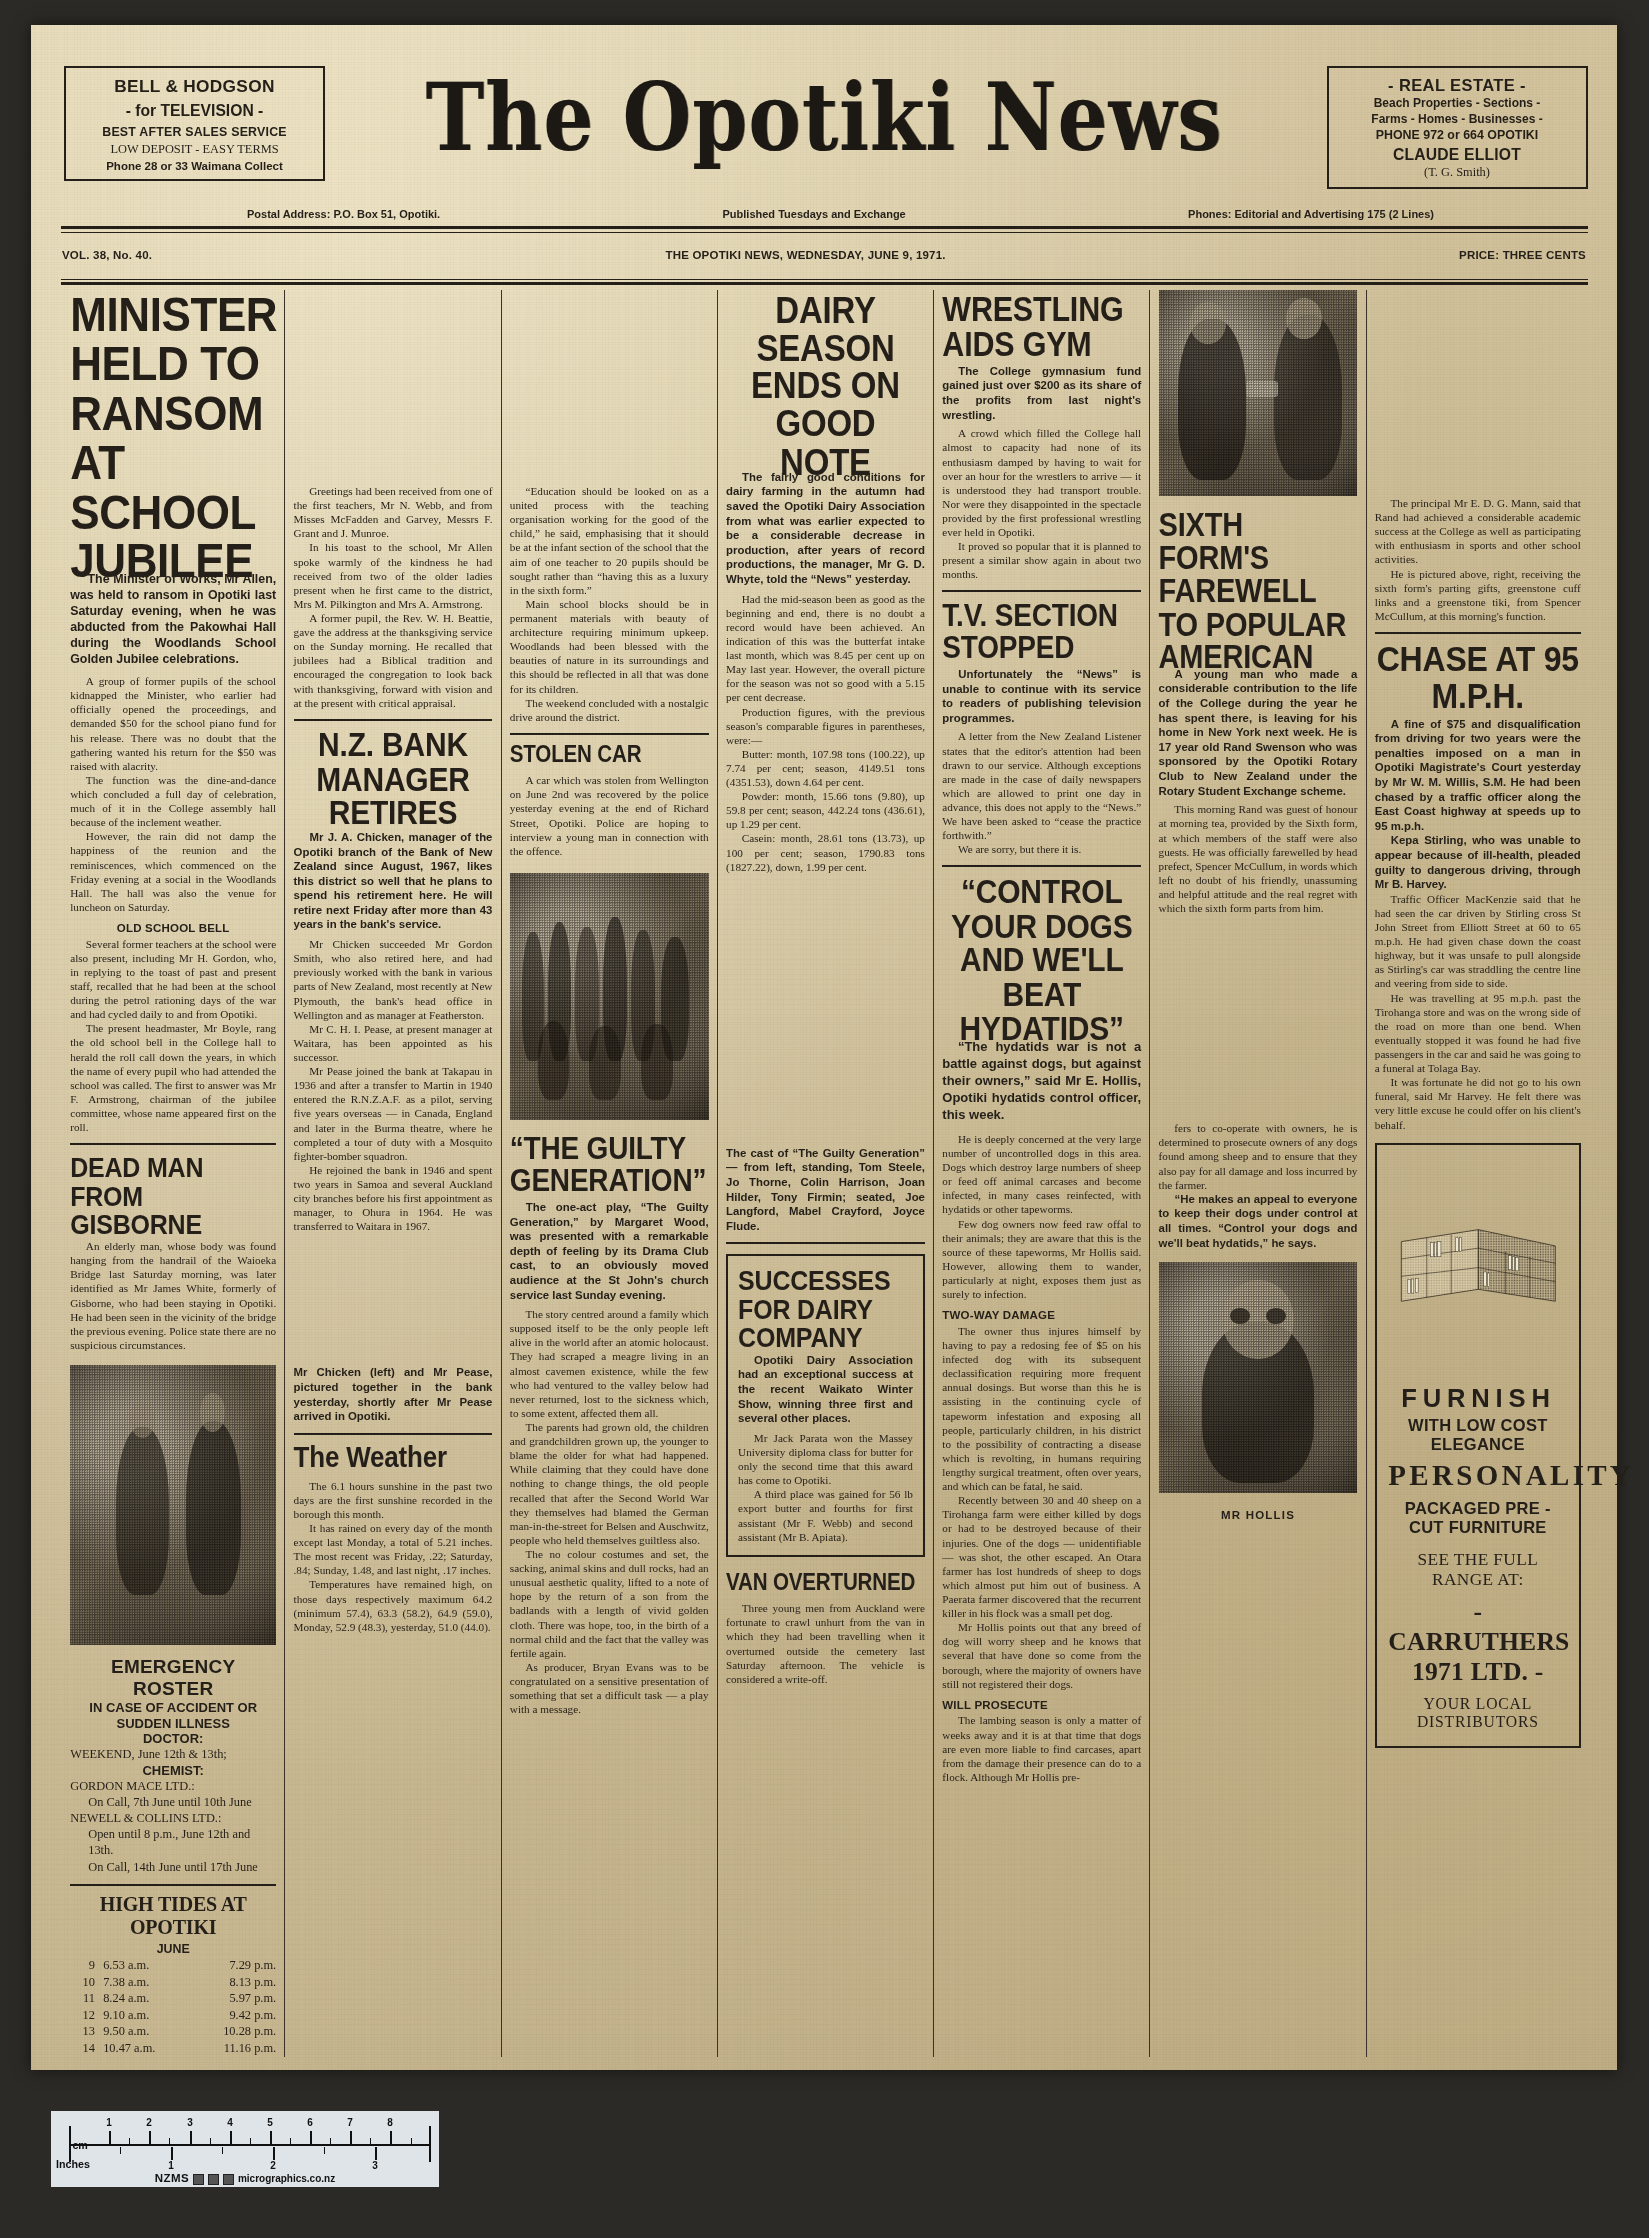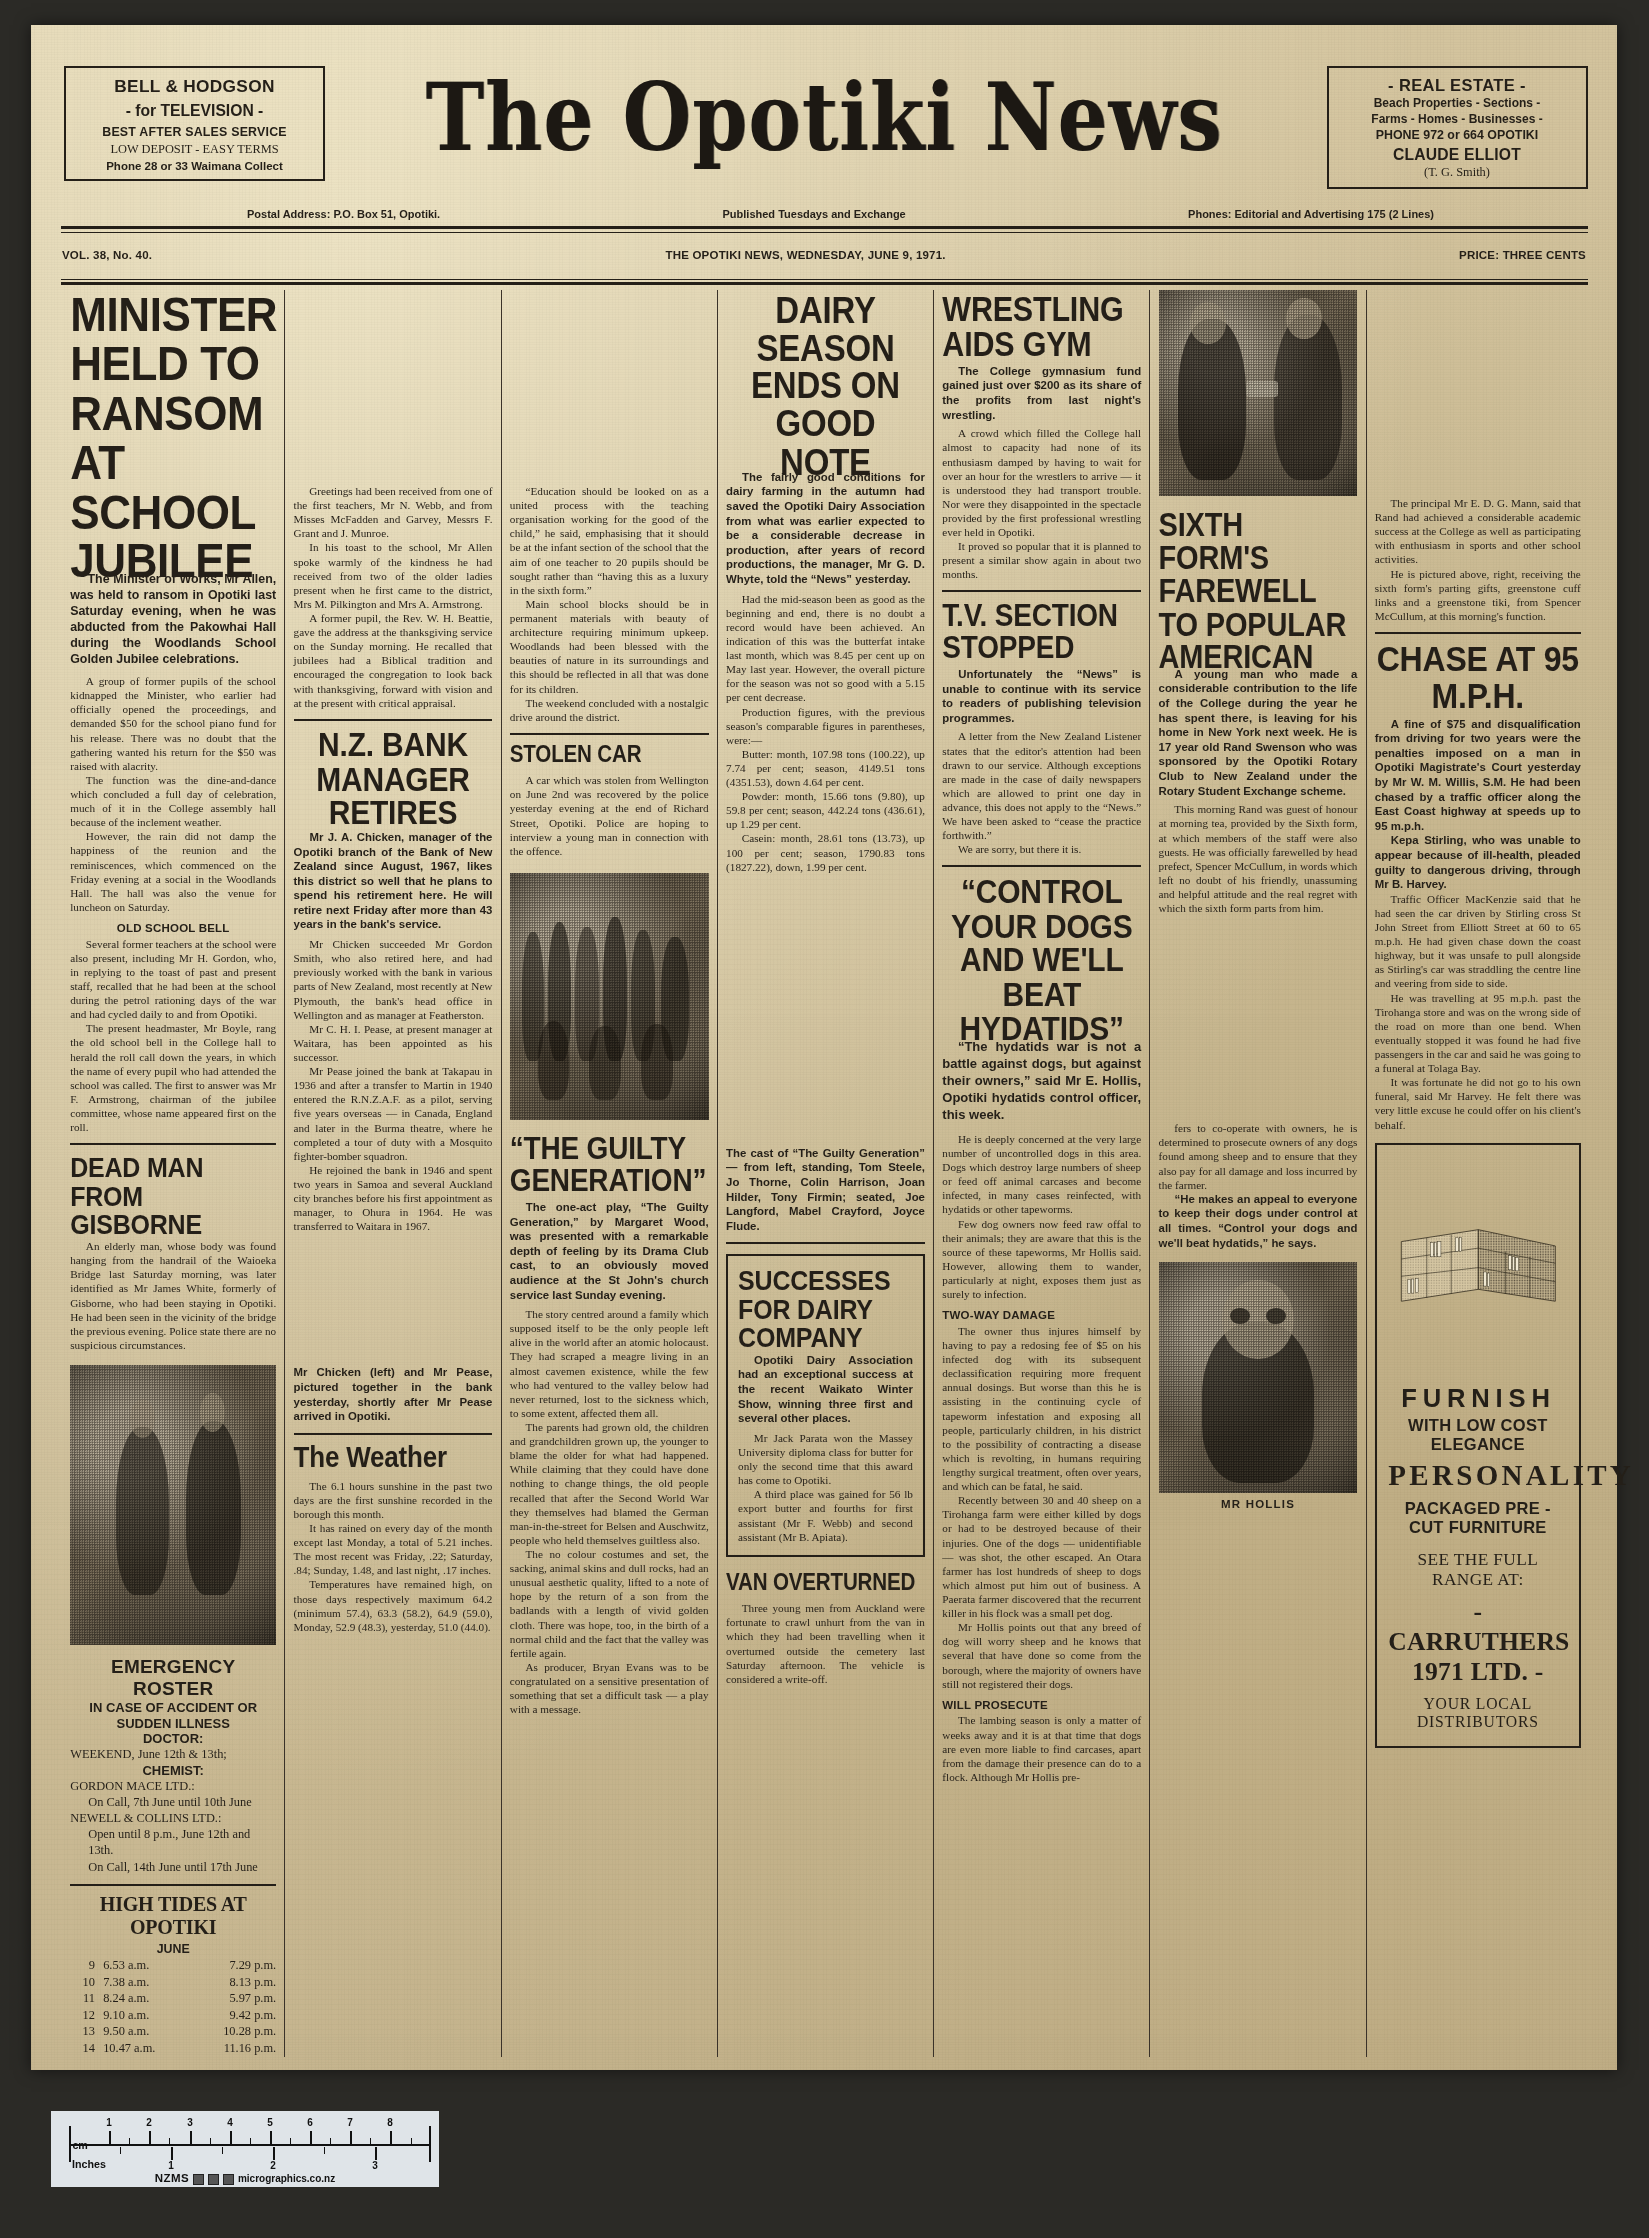--- a/index.html
+++ b/index.html
@@ -114,21 +114,21 @@
       linear-gradient(135deg,#4a4235 0%, #8d8069 48%, #3c362b 100%);
   }
   .photo::after{
     content:"";position:absolute;inset:0;
     background-image:
       repeating-radial-gradient(circle at 0 0, rgba(20,16,10,.55) 0 0.9px, rgba(0,0,0,0) 0.9px 2.1px);
     background-size:2.5px 2.5px;mix-blend-mode:multiply;
   }
   .ph-name{
     font-family:"Liberation Sans",sans-serif;font-weight:bold;font-size:11.5px;
-    text-align:center;letter-spacing:1.2px;margin-top:5px;
+    text-align:center;letter-spacing:1.2px;margin-top:16px;
   }
 
   
   .fig{position:absolute;border-radius:45% 45% 35% 35%;}
 
   
   .boxed{border:2.5px solid #241f18;padding:10px 10px 11.5px;margin-top:10px;}
   .roster-t{font-family:"Liberation Sans",sans-serif;font-weight:bold;
     font-size:19px;text-align:center;letter-spacing:0.2px;}
   .roster-s{font-family:"Liberation Sans",sans-serif;font-weight:bold;
@@ -168,21 +168,21 @@
   .sb-axis{position:absolute;left:0;right:0;top:18px;border-top:2.5px solid #111;}
   .sb-vl{position:absolute;left:0;top:0;bottom:0;border-left:2.5px solid #111;}
   .sb-vr{position:absolute;right:0;top:0;bottom:0;border-left:2.5px solid #111;}
   .tickU{position:absolute;top:5px;height:13px;border-left:2.1px solid #111;}
   .tickUh{position:absolute;top:11.5px;height:6.6px;border-left:1.6px solid #111;}
   .tickD{position:absolute;top:20.6px;height:13px;border-left:2.1px solid #111;}
   .tickDh{position:absolute;top:20.6px;height:7.4px;border-left:1.6px solid #111;}
   .numU{position:absolute;top:-9px;font-family:"Liberation Sans",sans-serif;font-weight:bold;font-size:10px;color:#111;transform:translateX(-50%);}
   .numD{position:absolute;top:34px;font-family:"Liberation Sans",sans-serif;font-weight:bold;font-size:10px;color:#111;transform:translateX(-50%);}
   .sb-cm{position:absolute;left:21.4px;top:28px;font-family:"Liberation Sans",sans-serif;font-weight:bold;font-size:10.7px;color:#111;}
-  .sb-in{position:absolute;left:21px;top:47px;font-family:"Liberation Sans",sans-serif;font-weight:bold;font-size:10.7px;color:#111;}
+  .sb-in{position:absolute;left:5px;top:47px;font-family:"Liberation Sans",sans-serif;font-weight:bold;font-size:10.7px;color:#111;}
   .sb-foot{position:absolute;left:0;right:0;bottom:2.5px;text-align:center;
     font-family:"Liberation Sans",sans-serif;font-size:10px;font-weight:bold;color:#111;}
   .sb-foot .nzms{font-size:11.5px;letter-spacing:0.4px;}
   .sb-chip{display:inline-block;width:9px;height:9px;background:#555;margin:0 0.8px;vertical-align:middle;border:0.8px solid #222;}
 </style>
 </head>
 <body>
 
 <div id="sheet">
   <div id="paper-noise"></div>

